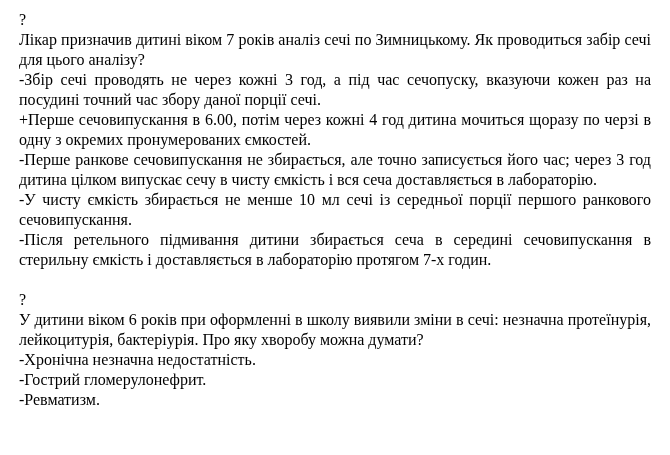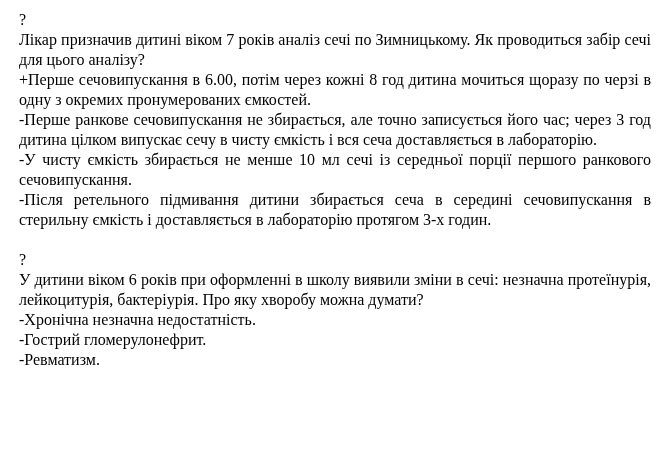--- a/index.html
+++ b/index.html
@@ -12,24 +12,25 @@
     .p { margin: 0; text-align: justify; text-align-last: left; }
     .gap { height: 20px; }
   </style>
 </head>
 <body>
 
 <div class="doc">
   <div>
     <p class="p">?</p>
     <p class="p">Лікар призначив дитині віком 7 років аналіз сечі по Зимницькому. Як проводиться забір сечі для цього аналізу?</p>
-    <p class="p">+Перше сечовипускання в 6.00, потім через кожні 8 год дитина мочиться щоразу по черзі в одну з окремих пронумерованих ємкостей.</p>
+    <p class="p">-Збір сечі проводять не через кожні 3 год, а під час сечопуску, вказуючи кожен раз на посудині точний час збору даної порції сечі.</p>
+    <p class="p">+Перше сечовипускання в 6.00, потім через кожні 4 год дитина мочиться щоразу по черзі в одну з окремих пронумерованих ємкостей.</p>
     <p class="p">-Перше ранкове сечовипускання не збирається, але точно записується його час; через 3 год дитина цілком випускає сечу в чисту ємкість і вся сеча доставляється в лабораторію.</p>
     <p class="p">-У чисту ємкість збирається не менше 10 мл сечі із середньої порції першого ранкового сечовипускання.</p>
-    <p class="p">-Після ретельного підмивання дитини збирається сеча в середині сечовипускання в стерильну ємкість і доставляється в лабораторію протягом 3-х годин.</p>
+    <p class="p">-Після ретельного підмивання дитини збирається сеча в середині сечовипускання в стерильну ємкість і доставляється в лабораторію протягом 7-х годин.</p>
   </div>
   <div class="gap"></div>
   <div>
     <p class="p">?</p>
     <p class="p">У дитини віком 6 років при оформленні в школу виявили зміни в сечі: незначна протеїнурія, лейкоцитурія, бактеріурія. Про яку хворобу можна думати?</p>
     <p class="p">-Хронічна незначна недостатність.</p>
     <p class="p">-Гострий гломерулонефрит.</p>
     <p class="p">-Ревматизм.</p>
   </div>
 </div>

